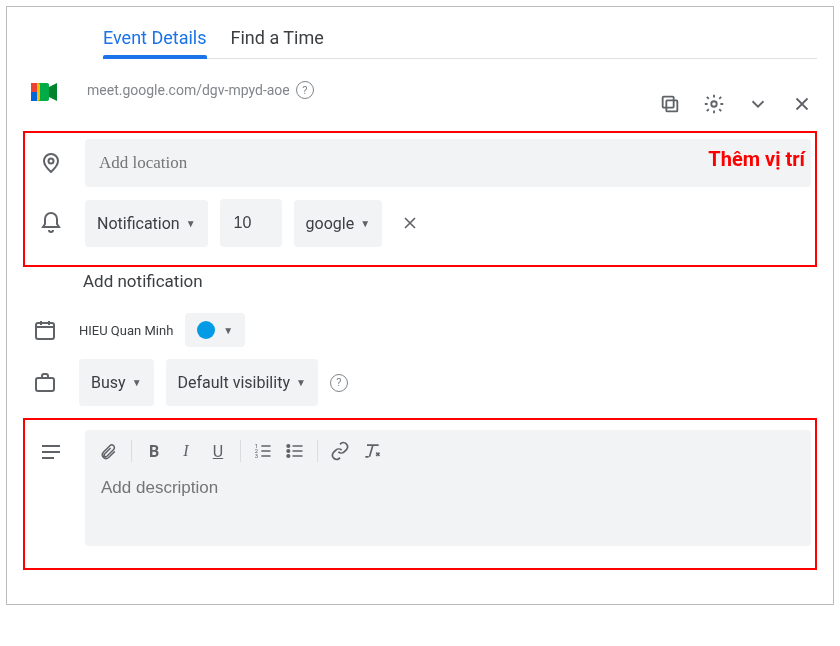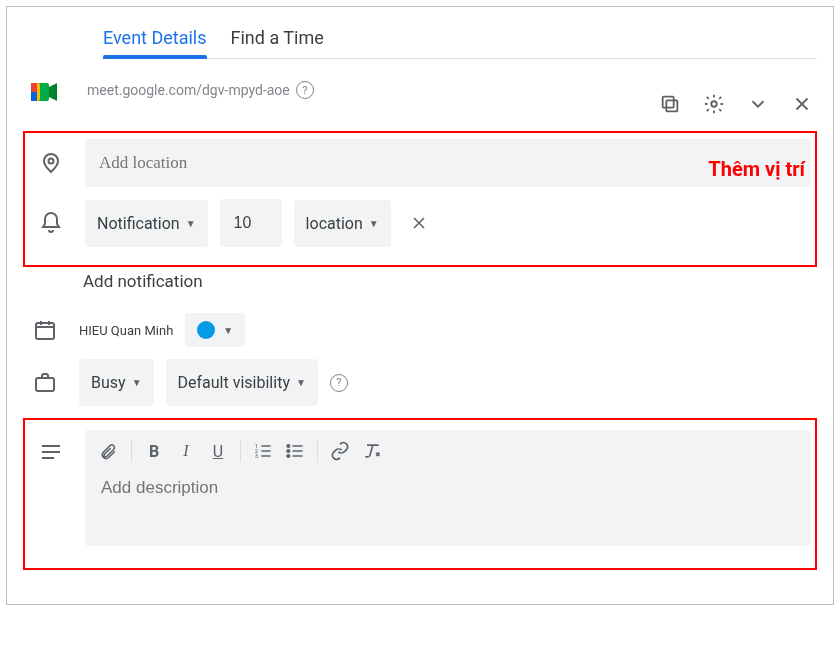--- a/index.html
+++ b/index.html
@@ -135,21 +135,21 @@
   .help-circle {
     width:18px; height:18px; border-radius:50%; border:1.5px solid #80868b;
     display:inline-flex; align-items:center; justify-content:center;
     font-size:11px; color:#80868b;
   }
   .anno-box { border:2px solid #ff0000; position:relative; padding:6px 4px; margin:4px 0;}
   .anno-label {
     position:absolute; right:10px;
     color:#ff0000; font-weight:700; font-size:20px;
   }
-  .anno-label.top { top:24px; }
+  .anno-label.top { top:14px; }
   .x-close { font-size:20px; color:#5f6368; cursor:pointer; padding:0 6px;}
   svg { display:block; }
 </style>
 </head>
 <body>
 
 <div class="frame">
 
   <div class="tabs">
     <div class="tab active">Event Details</div>
@@ -224,21 +224,21 @@
         </span>
       </div>
       <div class="chip">
         <span>Notification</span>
         <span class="caret">▼</span>
       </div>
       <div class="chip">
         <input value="10" style="">
       </div>
       <div class="chip">
-        <span>location</span>
+        <span>google</span>
         <span class="caret">▼</span>
       </div>
       <span class="x-close">
         <svg width="20" height="20" viewBox="0 0 24 24" fill="none" stroke="#5f6368" stroke-width="2">
             <path d="M6 6l12 12M18 6L6 18"></path>
           </svg>
       </span>
     </div>
   </div>
 

